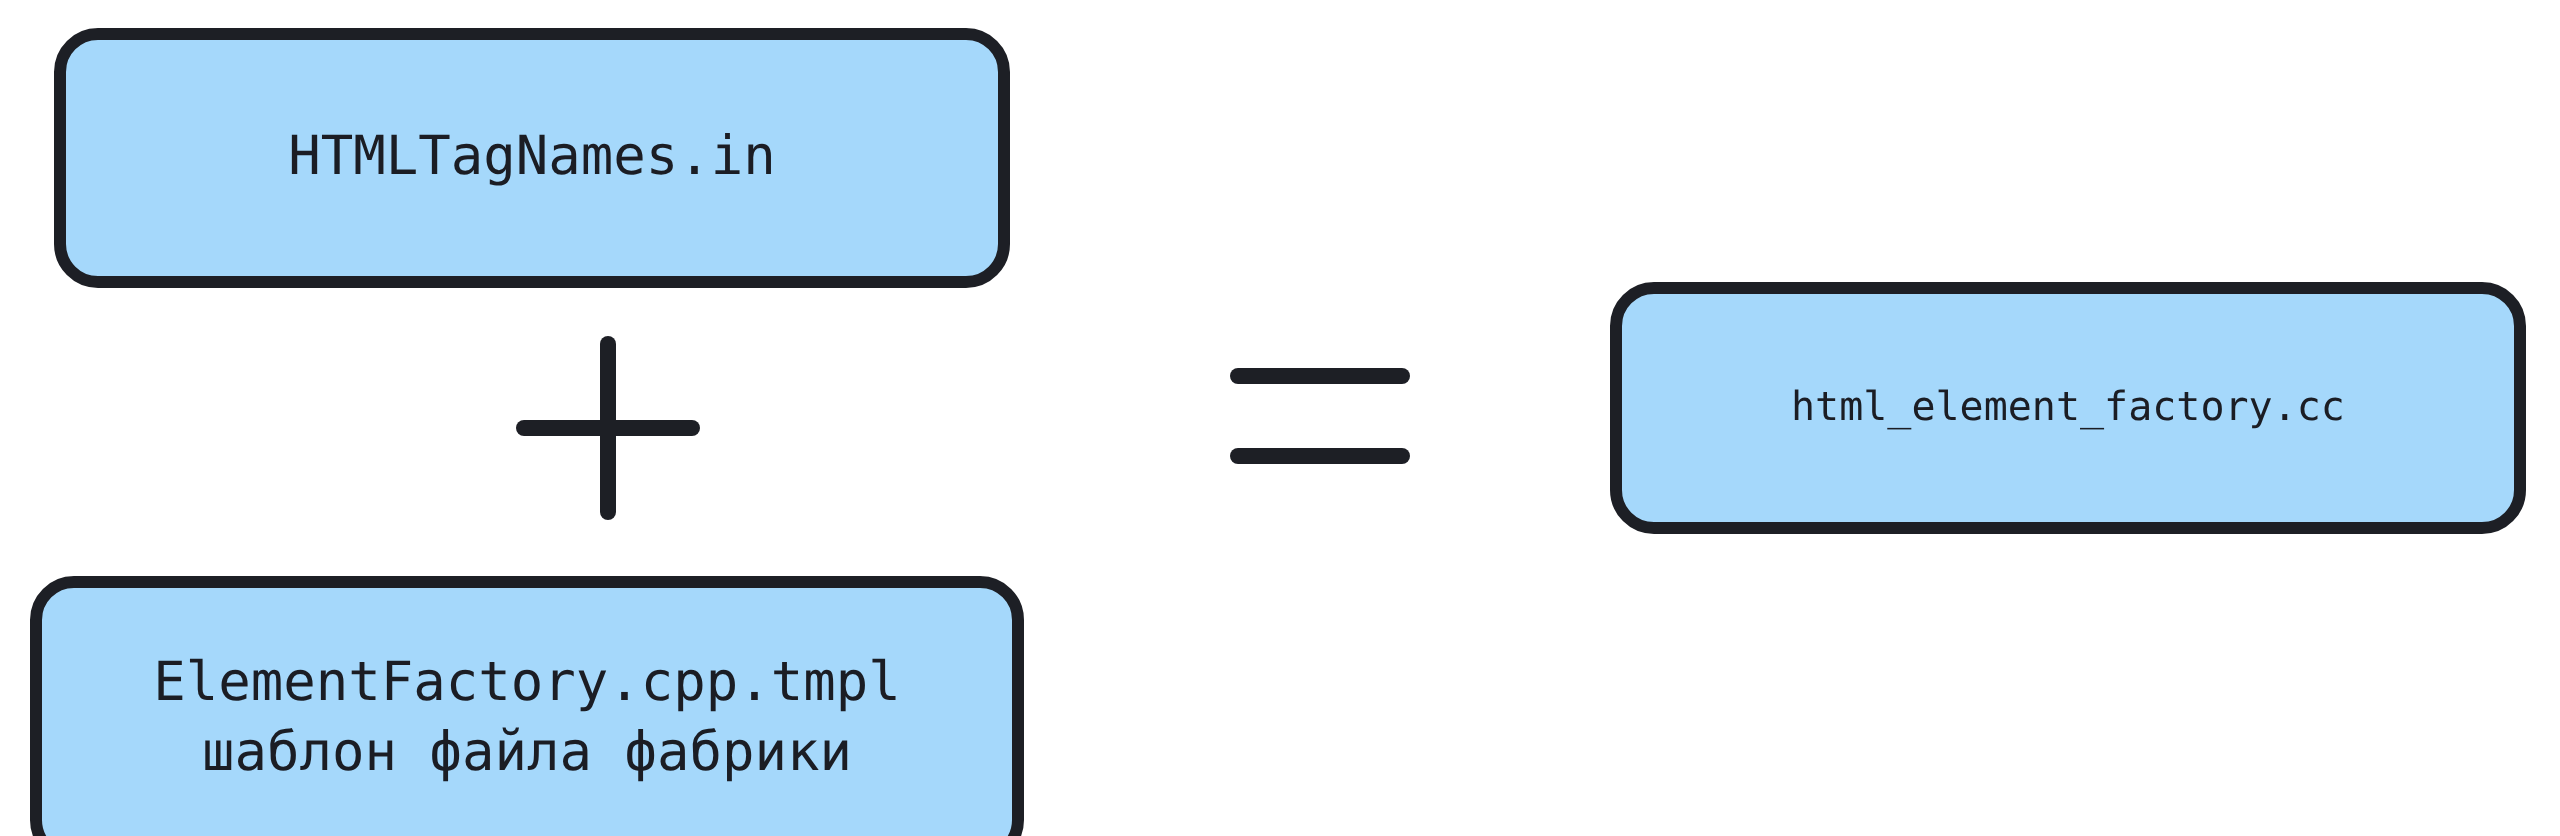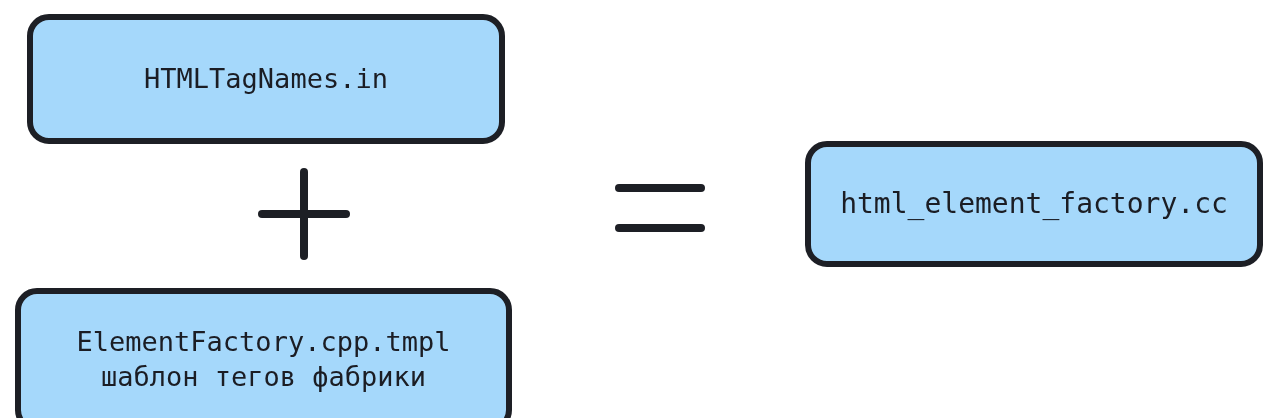--- a/index.html
+++ b/index.html
@@ -50,21 +50,21 @@
     width: 497px;
     height: 144px;
     font-size: 27px;
   }
   
   #node-output {
     left: 805px;
     top: 141px;
     width: 458px;
     height: 126px;
-    font-size: 28px;
+    font-size: 20px;
   }
 
   
   .op-plus {
     position: absolute;
     left: 258px;
     top: 168px;
     width: 92px;
     height: 92px;
   }
@@ -115,21 +115,21 @@
     <span class="line">HTMLTagNames.in</span>
   </div>
 
   <div class="op-plus">
     <span class="bar-h"></span>
     <span class="bar-v"></span>
   </div>
 
   <div class="node" id="node-template">
     <span class="line">ElementFactory.cpp.tmpl</span>
-    <span class="line">шаблон тегов фабрики</span>
+    <span class="line">шаблон файла фабрики</span>
   </div>
 
   <div class="op-equals">
     <span class="bar bar-top"></span>
     <span class="bar bar-bottom"></span>
   </div>
 
   <div class="node" id="node-output">
     <span class="line">html_element_factory.cc</span>
   </div>

